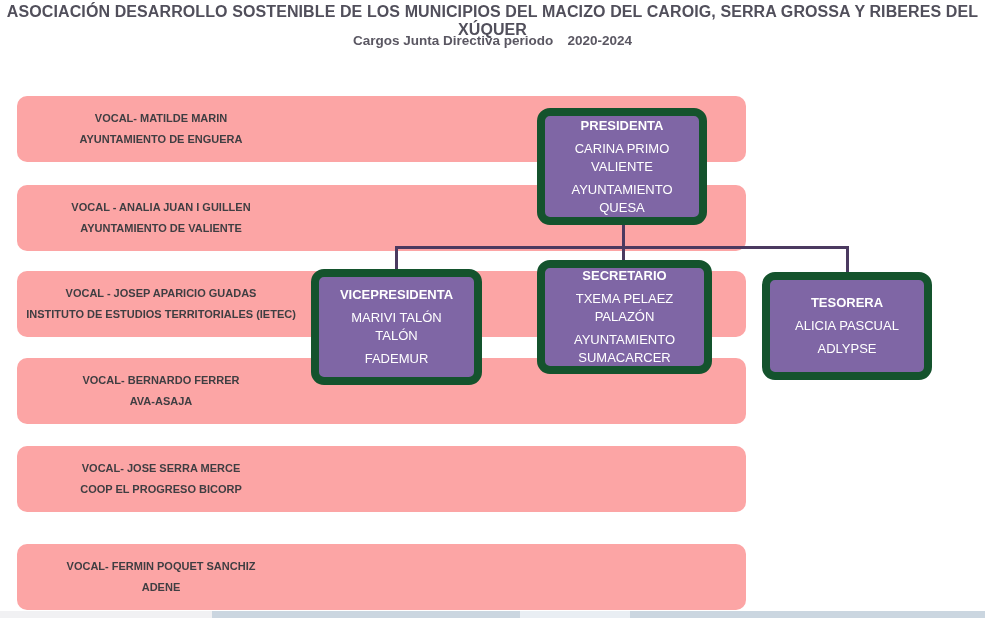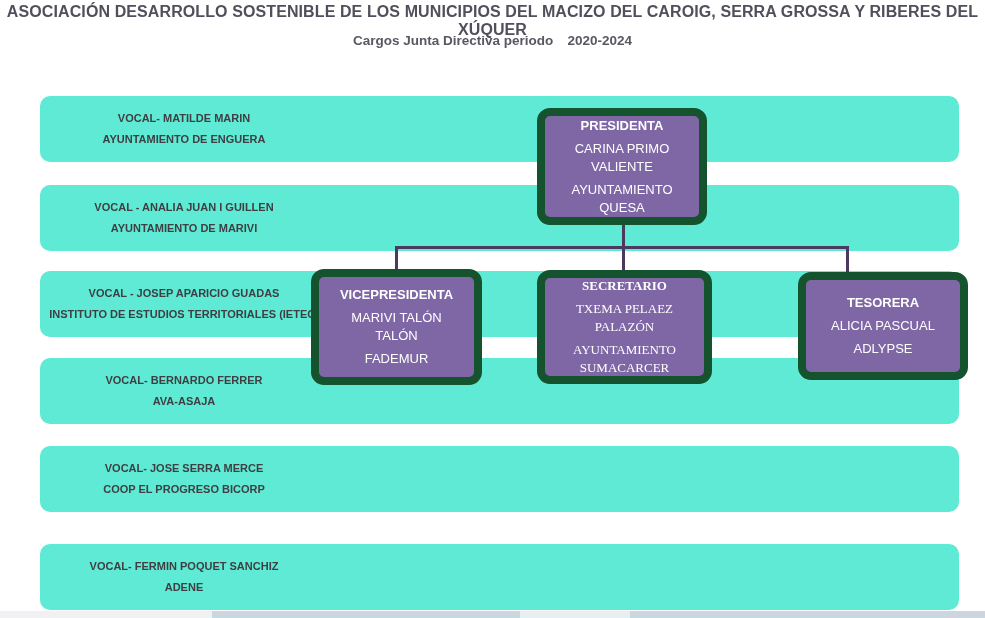--- a/index.html
+++ b/index.html
@@ -28,24 +28,24 @@
     text-align: center;
     font-size: 13.5px;
     font-weight: bold;
     color: #5a5762;
   }
   .subtitle .period { margin-left: 14px; }
 
   
   .vocal-bar {
     position: absolute;
-    left: 40px;
-    width: 919px;
+    left: 17px;
+    width: 729px;
     height: 66px;
-    background: #5eead4;
+    background: #fca5a5;
     border-radius: 10px;
     z-index: 1;
   }
   .vocal-text {
     position: absolute;
     left: 7px;
     width: 274px;
     top: 50%;
     transform: translateY(-50%);
     text-align: center;
@@ -79,22 +79,22 @@
     font-size: 13px;
     line-height: 18px;
     padding: 4px 12px;
     gap: 5px;
   }
   .pos-box.spread { }
   .pos-title { font-weight: bold; }
 
   .box-presidenta     { left: 537px; top: 108px; width: 170px; height: 117px; }
   .box-vicepresidenta { left: 311px; top: 269px; width: 171px; height: 116px; }
-  .box-secretario     { left: 537px; top: 270px; width: 175px; height: 114px; font-family: Liberation Serif, serif; }
-  .box-tesorera       { left: 798px; top: 272px; width: 170px; height: 108px; }
+  .box-secretario     { left: 537px; top: 260px; width: 175px; height: 114px; }
+  .box-tesorera       { left: 762px; top: 272px; width: 170px; height: 108px; }
 
   
   .scroll-strip-left {
     position: absolute;
     left: 0; top: 611px; width: 212px; height: 7px;
     background: #f1f1f3;
     z-index: 4;
   }
   .scrollbar {
     position: absolute;
@@ -120,21 +120,21 @@
 
   <div class="vocal-bar" style="top:96px">
     <div class="vocal-text">
       <div>VOCAL- MATILDE MARIN</div>
       <div>AYUNTAMIENTO DE ENGUERA</div>
     </div>
   </div>
   <div class="vocal-bar" style="top:185px">
     <div class="vocal-text">
       <div>VOCAL - ANALIA JUAN I GUILLEN</div>
-      <div>AYUNTAMIENTO DE MARIVI</div>
+      <div>AYUNTAMIENTO DE VALIENTE</div>
     </div>
   </div>
   <div class="vocal-bar" style="top:271px">
     <div class="vocal-text">
       <div>VOCAL - JOSEP APARICIO GUADAS</div>
       <div>INSTITUTO DE ESTUDIOS TERRITORIALES (IETEC)</div>
     </div>
   </div>
   <div class="vocal-bar" style="top:358px">
     <div class="vocal-text">

